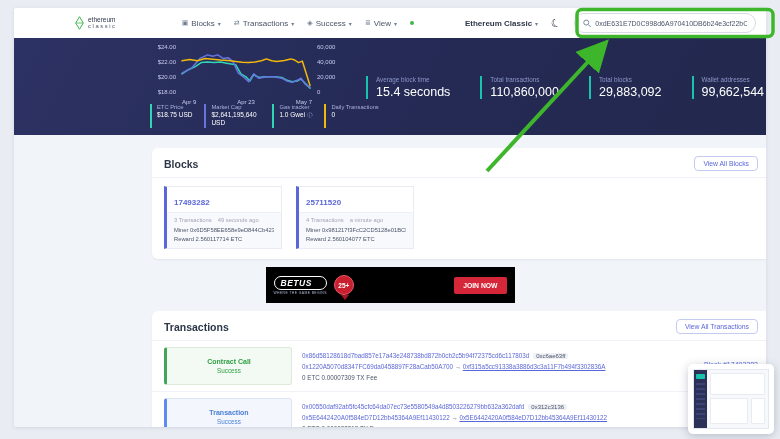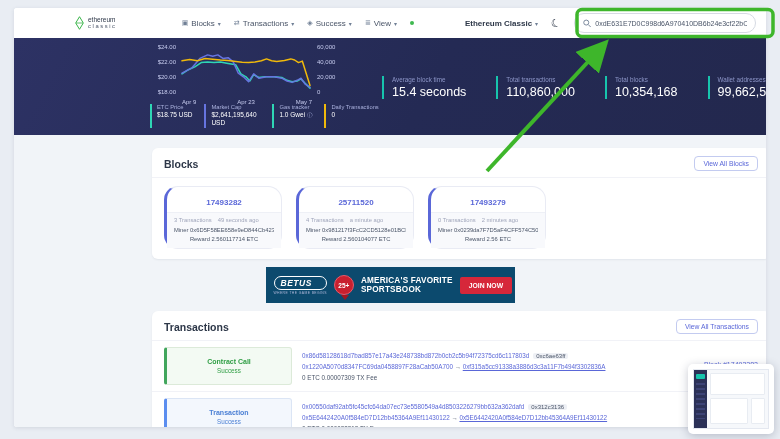--- a/index.html
+++ b/index.html
@@ -38,46 +38,46 @@
   .plot-col { position:relative; }
   .xlabels { position:relative; height:9px; width:132px; font-size:6px; color:#c6cbee; }
   .xlabels .x0 { position:absolute; left:2px; }
   .xlabels .x1 { position:absolute; left:50%; transform:translateX(-50%); }
   .xlabels .x2 { position:absolute; right:0; }
   .legend { position:absolute; left:136px; top:66px; display:flex; gap:12px; }
   .leg-item { border-left:2px solid #fff; padding-left:5px; max-width:56px; }
   .leg-label { font-size:5.8px; color:#aab1dd; margin-bottom:1px; white-space:nowrap; }
   .leg-value { font-size:6.5px; color:#fff; line-height:1.3; }
   .info-ico { font-size:5.5px; color:#aab1dd; }
-  .stats { position:absolute; left:368px; top:38px; display:flex; gap:30px; }
+  .stats { position:absolute; left:352px; top:38px; display:flex; gap:30px; }
   .stat { border-left:2px solid #17c4ad; padding-left:8px; }
   .stat-label { font-size:6.3px; color:#8d96c8; margin-bottom:2px; white-space:nowrap; }
   .stat-value { font-size:12.5px; color:#ffffff; white-space:nowrap; }
 
   
   .body { background:#f1f4f8; height:292px; padding-top:13px; }
   .card { width:618px; margin-left:138px; background:#fff; border-radius:6px;
           box-shadow:0 1px 2px rgba(50,60,90,.08); overflow:hidden; }
   .card-head { display:flex; align-items:center; justify-content:space-between;
                padding:8px 12px 6px; border-bottom:1px solid #f1f2f7; }
   .card-title { font-size:10.5px; font-weight:bold; color:#2d3748; }
   .view-all { font-size:6.8px; color:#5a67d8; background:#fff; border:1px solid #c3cbf0;
               border-radius:4px; padding:3px 8px; cursor:pointer; white-space:nowrap; }
 
   
   .tiles { display:flex; gap:14px; padding:8px 12px 10px; }
-  .tile { width:118px; border:1px solid #e9ebf4; border-left:3px solid #5a67d8; border-radius:14px;text-align:center; }
+  .tile { width:118px; border:1px solid #e9ebf4; border-left:3px solid #5a67d8; border-radius:0; }
   .tile-top { padding:4px 7px 3px; border-bottom:1px solid #eef0f6; }
   .block-num { font-size:8px; font-weight:bold; color:#5a67d8; text-decoration:none; cursor:pointer; }
   .tile-bottom { padding:4px 7px 5px; background:#f8f9fc; }
   .tile-meta { font-size:5.8px; color:#a0a6bb; margin-bottom:3px; display:flex; gap:6px; white-space:nowrap; }
   .tile-line { font-size:5.8px; color:#4a5568; line-height:1.5; white-space:nowrap; overflow:hidden; }
 
   
-  .ad { width:249px; height:36px; margin:8px auto 0; background:#0c4a6e; display:flex;
+  .ad { width:249px; height:36px; margin:8px auto 0; background:#000000; display:flex;
         align-items:center; padding:0 8px; gap:7px; cursor:pointer; }
   .ad-logo-pill { border:1.5px solid #fff; border-radius:9px; padding:1px 6px; font-size:8.5px;
                   font-weight:bold; font-style:italic; color:#fff; letter-spacing:.5px; white-space:nowrap; }
   .ad-tag { font-size:3.4px; color:#aeb6d8; text-align:center; margin-top:1px; letter-spacing:.4px; white-space:nowrap; }
   .ad-badge { position:relative; width:20px; height:20px; border-radius:50%; background:#c8202f;
               border:1px solid #e8596a; color:#fff; font-size:6.5px; font-weight:bold;
               display:flex; align-items:center; justify-content:center; flex:none; }
   .ad-badge::after { content:""; position:absolute; left:6px; top:19px; border-left:4px solid transparent;
                      border-right:4px solid transparent; border-top:5px solid #a01622; }
   .ad-text { color:#fff; font-weight:bold; font-size:8.2px; line-height:1.15; letter-spacing:.2px; white-space:nowrap; }
@@ -231,21 +231,21 @@
       <div class="stat">
         <div class="stat-label">Average block time</div>
         <div class="stat-value">15.4 seconds</div>
       </div>
       <div class="stat">
         <div class="stat-label">Total transactions</div>
         <div class="stat-value">110,860,000</div>
       </div>
       <div class="stat">
         <div class="stat-label">Total blocks</div>
-        <div class="stat-value">10,354,168</div>
+        <div class="stat-value">29,883,092</div>
       </div>
       <div class="stat">
         <div class="stat-label">Wallet addresses</div>
         <div class="stat-value">99,662,544</div>
       </div>
     </div>
   </div>
 
   <div class="body">
 
@@ -270,45 +270,30 @@
           <div class="tile-top"><a class="block-num">25711520</a></div>
           <div class="tile-bottom">
             <div class="tile-meta">
                 <span>4 Transactions</span>
                 <span>a minute ago</span>
               </div>
             <div class="tile-line">Miner 0x981217f3FcC2CD5128e01BCFFa...</div>
             <div class="tile-line">Reward 2.560104077 ETC</div>
           </div>
         </div>
-        <div class="tile">
-          <div class="tile-top"><a class="block-num">17493279</a></div>
-          <div class="tile-bottom">
-            <div class="tile-meta">
-                <span>0 Transactions</span>
-                <span>2 minutes ago</span>
-              </div>
-            <div class="tile-line">Miner 0x0239da7F7D5aF4CFF574C507bb...</div>
-            <div class="tile-line">Reward 2.56 ETC</div>
-          </div>
-        </div>
       </div>
     </div>
 
     <div class="ad">
       <div>
         <div class="ad-logo-pill">BETUS</div>
         <div class="ad-tag">WHERE THE GAME BEGINS</div>
       </div>
       <div class="ad-badge">
         <span>25+</span>
-      </div>
-      <div class="ad-text">
-        <div>AMERICA'S FAVORITE</div>
-        <div>SPORTSBOOK</div>
       </div>
       <button class="ad-cta">JOIN NOW</button>
     </div>
 
     <div class="card" style="margin-top:8px; height:150px;">
       <div class="card-head">
         <div class="card-title">Transactions</div>
         <button class="view-all">View All Transactions</button>
       </div>
 

